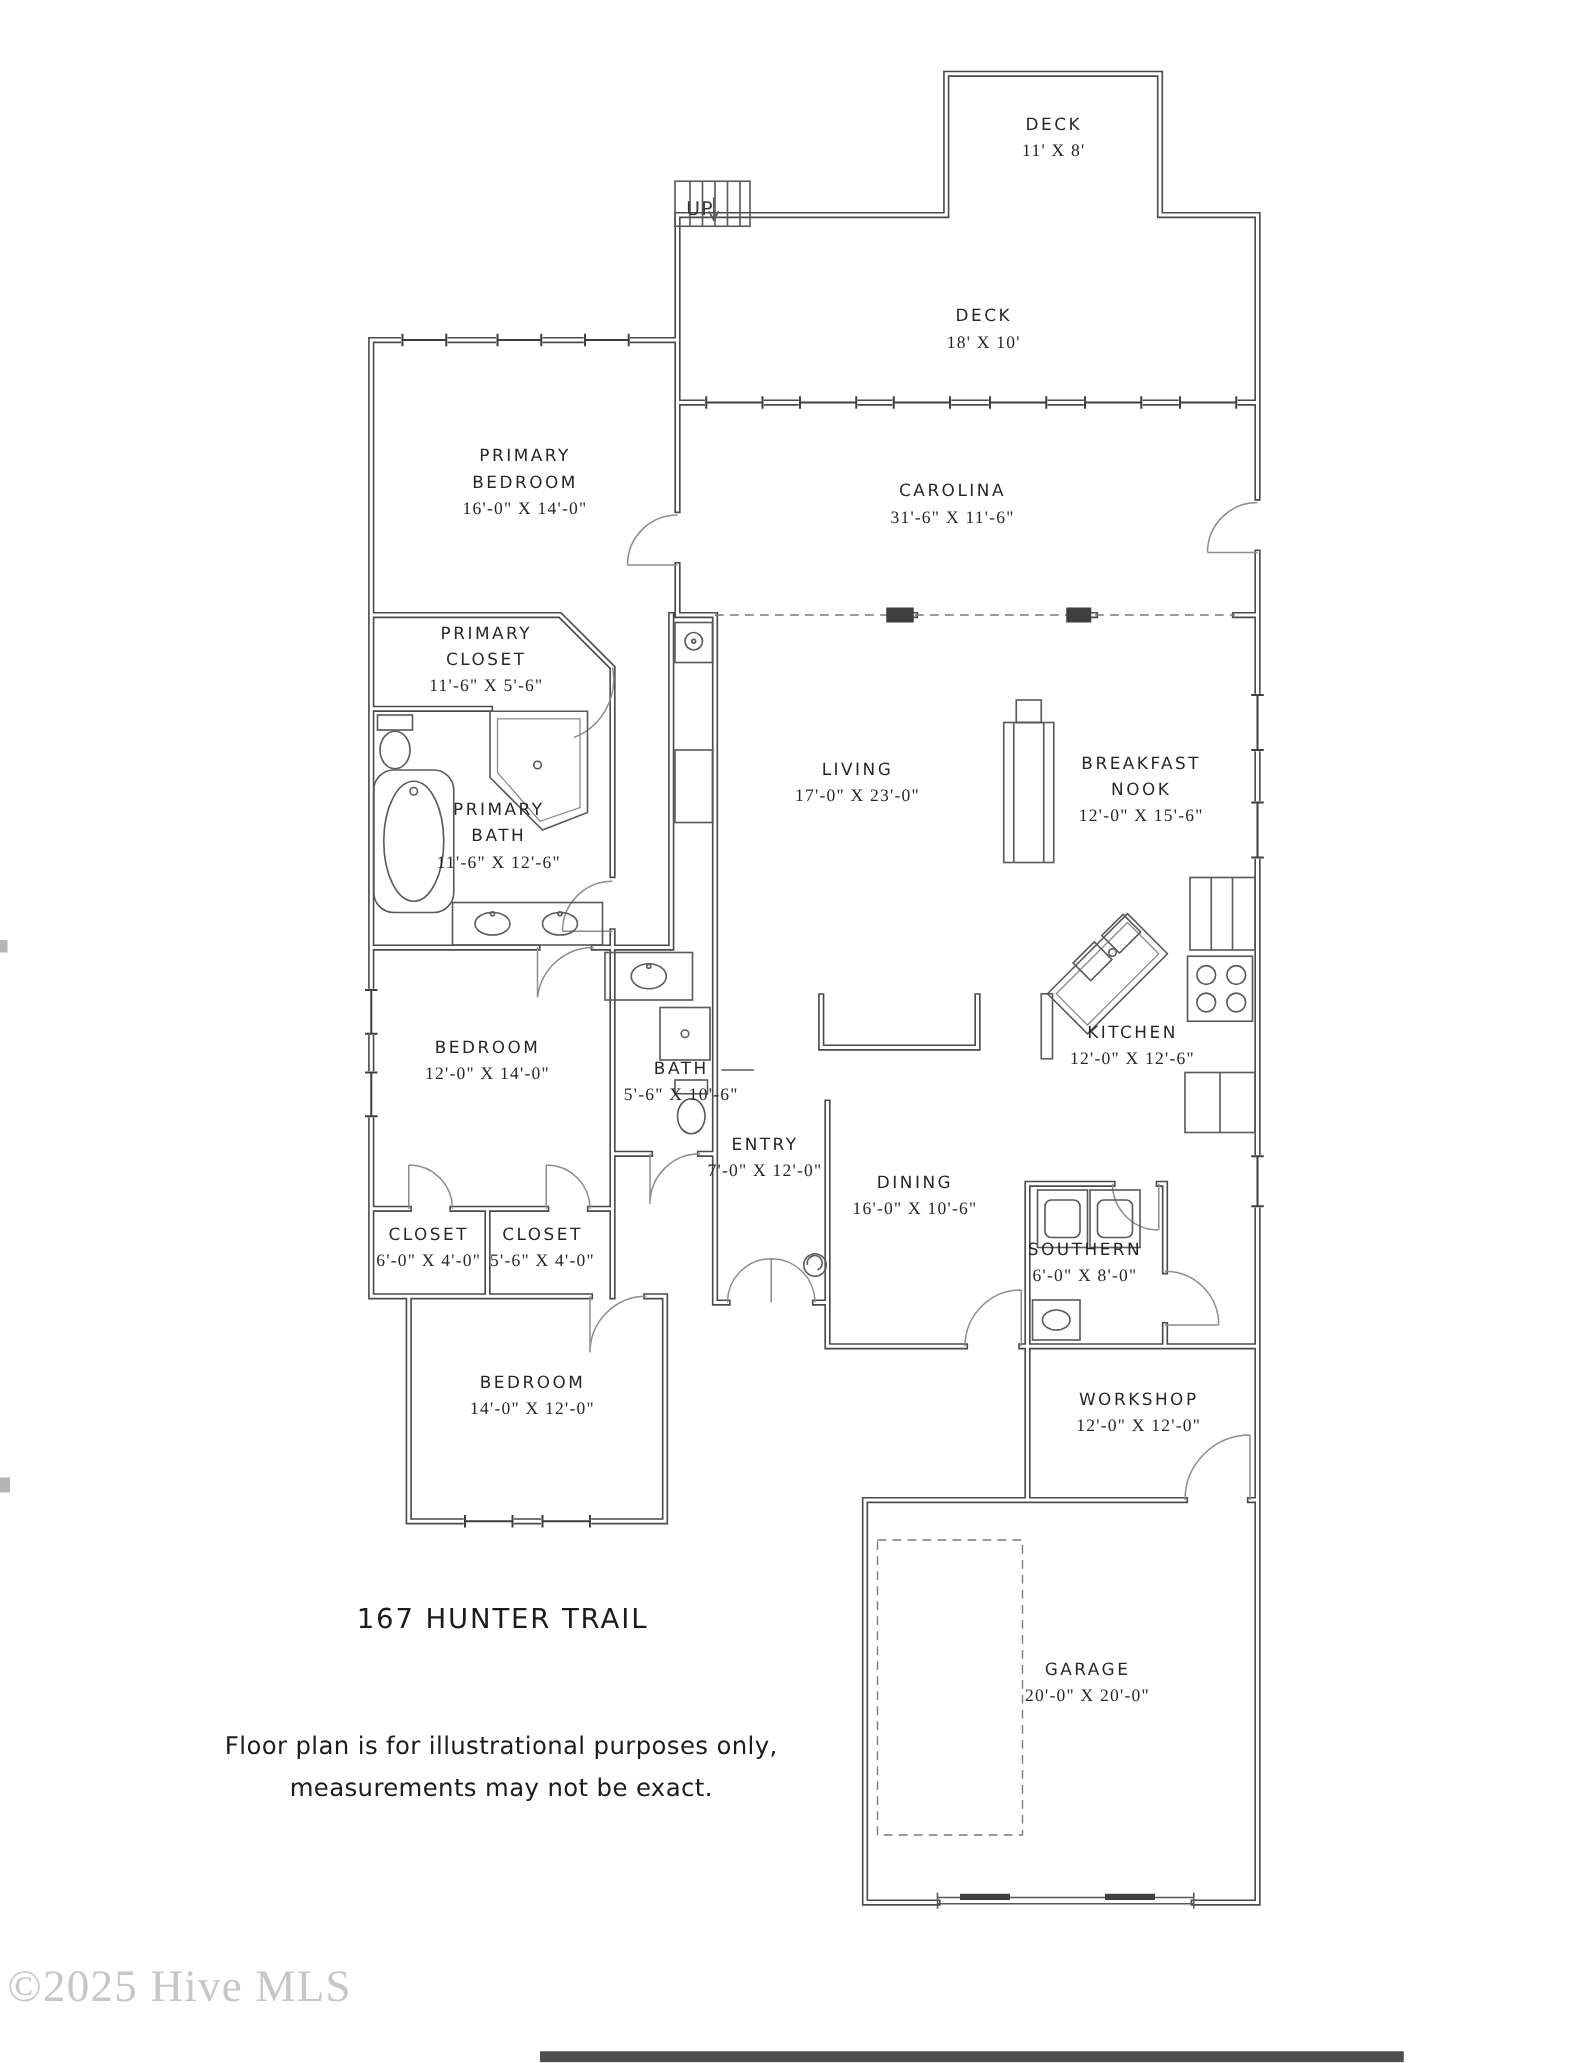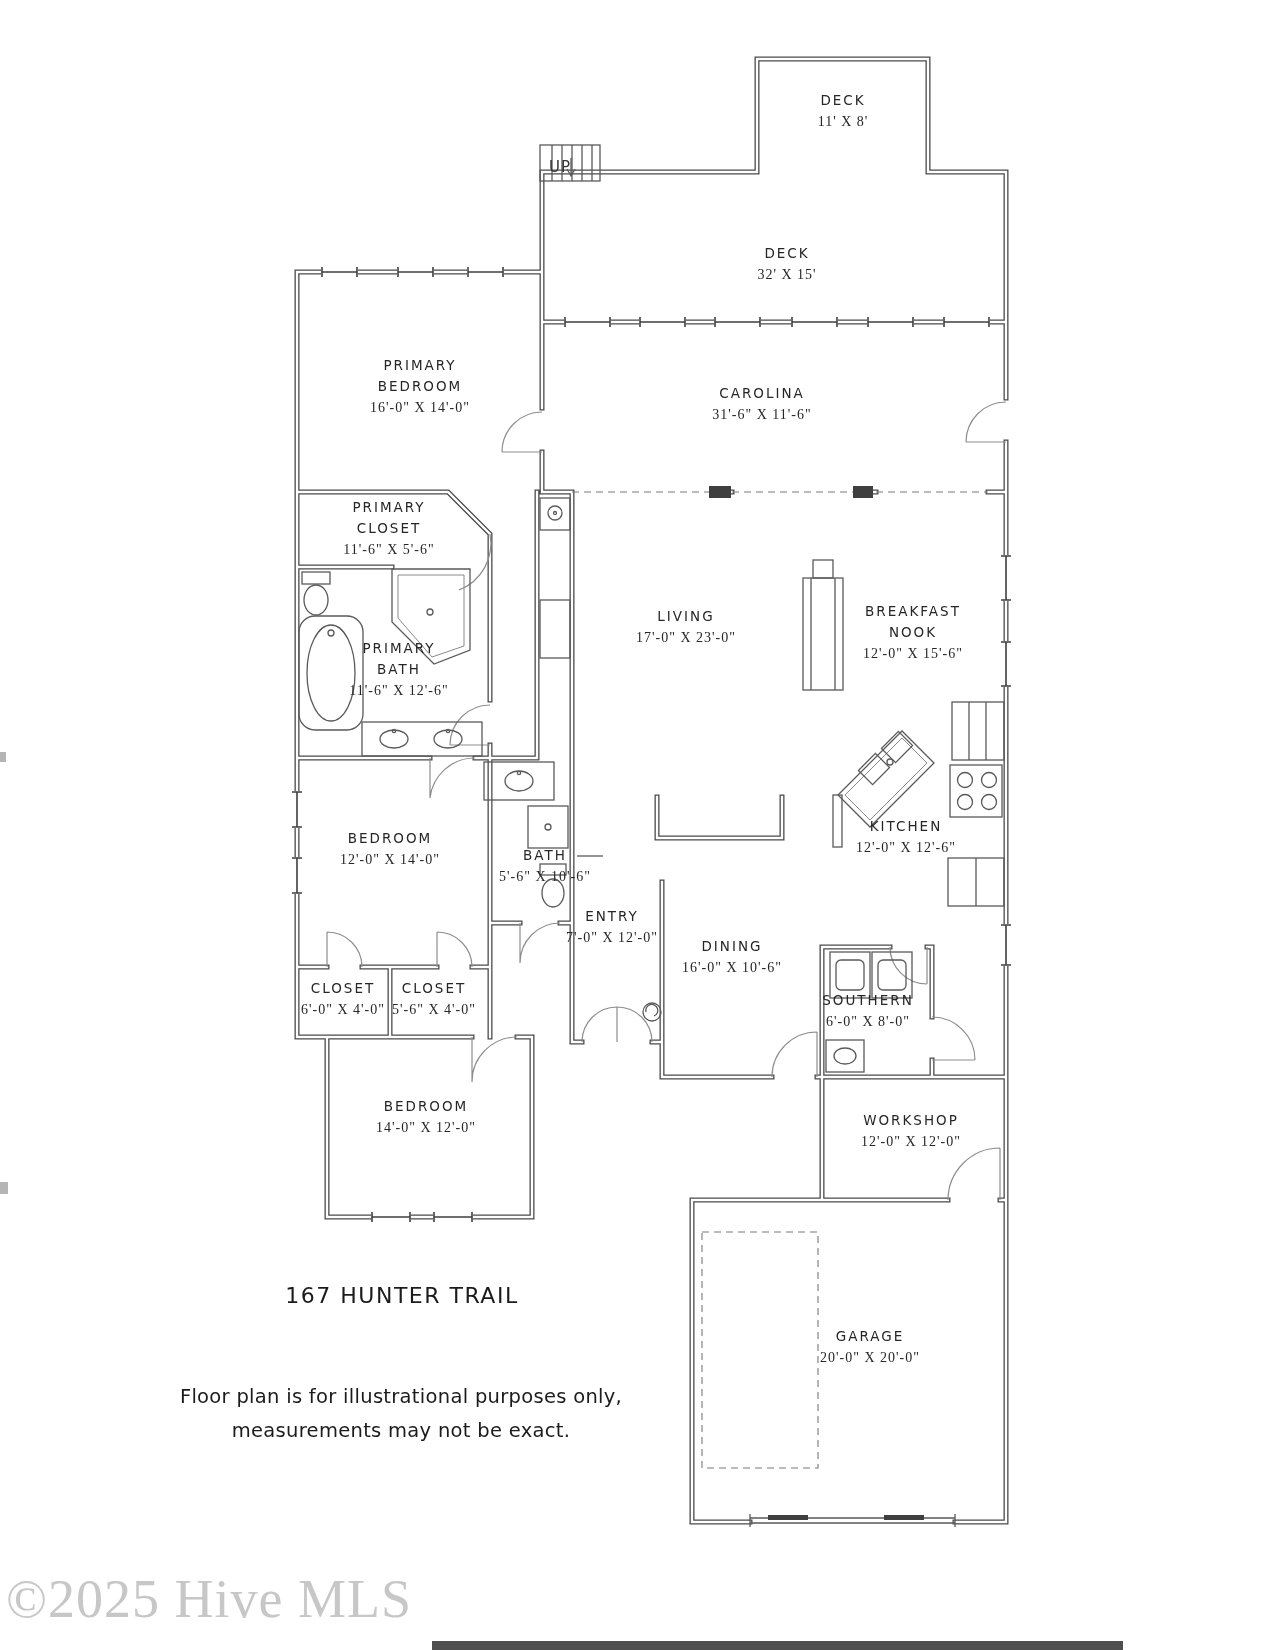--- a/index.html
+++ b/index.html
@@ -18,21 +18,21 @@
   .blob{fill:#3f3f3f;stroke:none;}
   .room-label{position:absolute;transform:translateX(-50%);text-align:center;color:#262626;}
   .rname{font-size:13.5px;letter-spacing:2px;line-height:21px;white-space:nowrap;}
   .rdims{font-size:14px;letter-spacing:1px;line-height:21px;white-space:nowrap;font-family:Liberation Serif, serif;}
   .up-label{position:absolute;left:549px;top:158px;font-size:15px;letter-spacing:1px;color:#333;}
   .addr{position:absolute;left:402px;top:1279px;transform:translateX(-50%);text-align:center;
         font-size:22px;letter-spacing:1.5px;line-height:34px;color:#1b1b1b;white-space:nowrap;}
   .disc{position:absolute;left:401px;top:1380px;transform:translateX(-50%);text-align:center;
         font-size:19.5px;letter-spacing:0.3px;line-height:34px;color:#1b1b1b;white-space:nowrap;}
   .watermark{position:absolute;left:6px;top:1568px;font-family:"Liberation Serif",serif;
-        font-size:54px;letter-spacing:1px;color:#c7c7c7;white-space:nowrap;}
+        font-size:36px;letter-spacing:1px;color:#c7c7c7;white-space:nowrap;}
   .scan-band{position:absolute;left:432px;top:1641px;width:843px;height:9px;background:#4f4f4f;}
   .scan-tick-a{position:absolute;left:0;top:752px;width:6px;height:10px;background:#b5b5b5;}
   .scan-tick-b{position:absolute;left:0;top:1182px;width:8px;height:12px;background:#b5b5b5;}
 </style>
 </head>
 <body>
 
 <div class="page">
 
 <svg width="1275" height="1650" viewBox="0 0 1275 1650">
@@ -287,21 +287,21 @@
 
   <path d="M1210,742 L1210,962" stroke="#9a9a9a" stroke-width="1.5"></path>
 </svg>
 
   <div class="room-label" style="left:843px;top:90px;">
     <div class="rname">DECK</div>
     <div class="rdims">11' X 8'</div>
   </div>
   <div class="room-label" style="left:787px;top:243px;">
     <div class="rname">DECK</div>
-    <div class="rdims">32' X 15'</div>
+    <div class="rdims">18' X 10'</div>
   </div>
   <div class="room-label" style="left:420px;top:355px;">
     <div class="rname">PRIMARY</div>
     <div class="rname">BEDROOM</div>
     <div class="rdims">16'-0" X 14'-0"</div>
   </div>
   <div class="room-label" style="left:762px;top:383px;">
     <div class="rname">CAROLINA</div>
     <div class="rdims">31'-6" X 11'-6"</div>
   </div>

